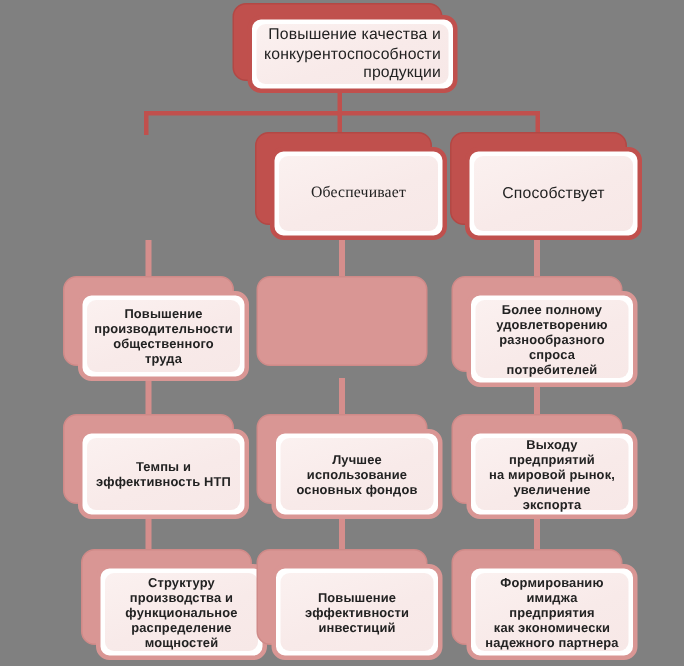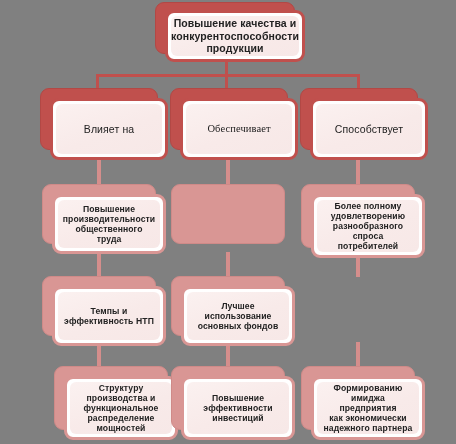--- a/index.html
+++ b/index.html
@@ -53,21 +53,21 @@
   
   .dark .shadow{background:#c0504d;border:1px solid #b24845;}
   .dark .card{border-color:#c0504d;}
   .dark .label{font-size:10.5px;font-weight:400;}
 
   
   .light .shadow{background:#d99694;border:1px solid #cf8a88;}
   .light .card{border-color:#d99694;}
   .light .label{font-size:8.6px;font-weight:bold;}
 
-  .root .label{font-size:10.5px;font-weight:700;}
+  .root .label{font-size:10.5px;font-weight:400;text-align:right;}
 </style>
 </head>
 <body>
 
 <div id="stage">
 
   <div class="conn" style="left:225px;top:60px;width:3px;height:17px;"></div>
   <div class="conn" style="left:96px;top:74px;width:264px;height:3px;"></div>
   <div class="conn" style="left:96px;top:74px;width:3px;height:16px;"></div>
   <div class="conn" style="left:225px;top:74px;width:3px;height:16px;"></div>
@@ -89,28 +89,20 @@
     <div class="shadow" style="width:140px;height:52px;left:0px;top:0px;"></div>
     <div class="card" style="left:10px;top:8px;width:140px;height:52px;">
       <div class="inner">
         <span class="label">Повышение качества и
 конкурентоспособности
 продукции</span>
       </div>
     </div>
   </div>
 
-  <div class="node dark" style="left:40px;top:88px;width:128px;height:72px;">
-    <div class="shadow" style="width:118px;height:62px;left:0px;top:0px;"></div>
-    <div class="card" style="left:10px;top:10px;width:118px;height:62px;">
-      <div class="inner">
-        <span class="label">Влияет на</span>
-      </div>
-    </div>
-  </div>
 
   <div class="node dark" style="left:170px;top:88px;width:128px;height:72px;">
     <div class="shadow" style="width:118px;height:62px;left:0px;top:0px;"></div>
     <div class="card" style="left:10px;top:10px;width:118px;height:62px;font-family:Liberation Serif, serif;">
       <div class="inner">
         <span class="label">Обеспечивает</span>
       </div>
     </div>
   </div>
 
@@ -164,20 +156,30 @@
     <div class="shadow" style="width:114px;height:60px;left:0px;top:0px;"></div>
     <div class="card" style="left:10px;top:10px;width:114px;height:60px;">
       <div class="inner">
         <span class="label">Лучшее
 использование
 основных фондов</span>
       </div>
     </div>
   </div>
 
+  <div class="node light" style="left:301px;top:276px;width:124px;height:70px;">
+    <div class="shadow" style="width:114px;height:60px;left:0px;top:0px;"></div>
+    <div class="card" style="left:10px;top:10px;width:114px;height:60px;">
+      <div class="inner">
+        <span class="label">Выходу предприятий
+на мировой рынок,
+увеличение экспорта</span>
+      </div>
+    </div>
+  </div>
 
   <div class="node light" style="left:54px;top:366px;width:124px;height:74px;">
     <div class="shadow" style="width:114px;height:64px;left:0px;top:0px;"></div>
     <div class="card" style="left:10px;top:10px;width:114px;height:64px;">
       <div class="inner">
         <span class="label">Структуру
 производства и
 функциональное
 распределение
 мощностей</span>

